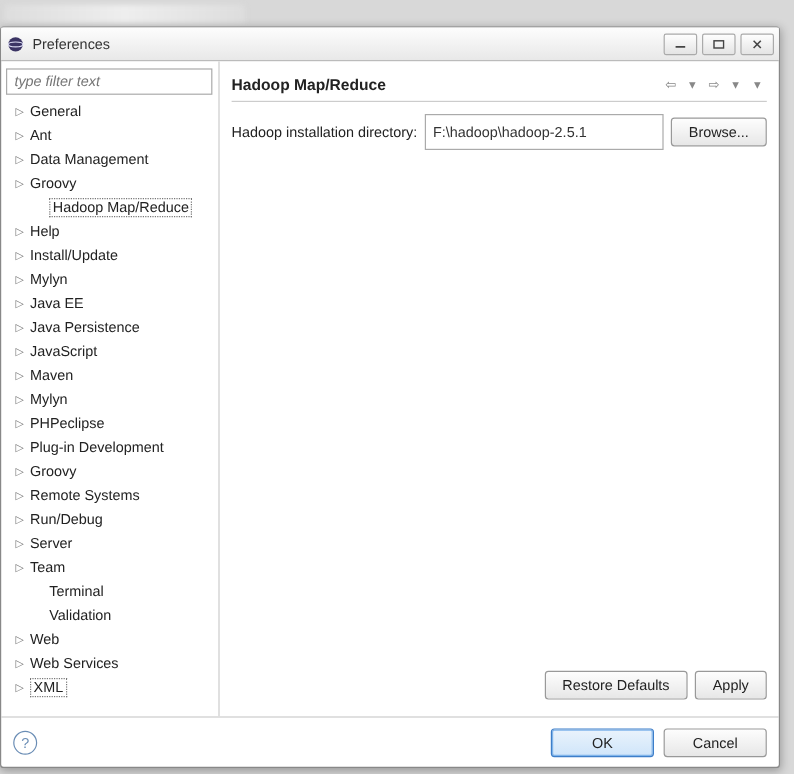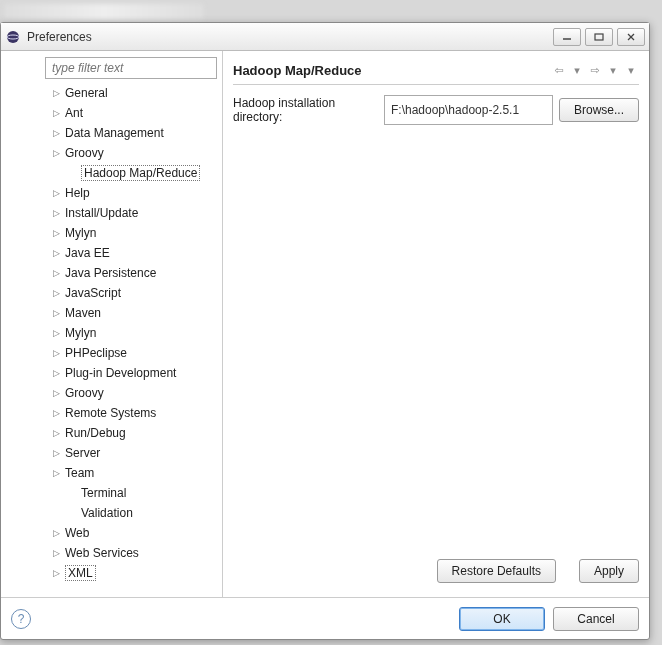--- a/index.html
+++ b/index.html
@@ -53,21 +53,20 @@
   align-items: center;
   justify-content: center;
   font-size: 10px;
   color: #444;
   cursor: pointer;
 }
 .content {
   flex: 1;
   display: flex;
   overflow: hidden;
-  padding-left: 40px;
 }
 .sidebar {
   width: 182px;
   border-right: 1px solid #ccc;
   display: flex;
   flex-direction: column;
   padding: 6px 4px;
 }
 .filter-input {
   width: 172px;
@@ -142,21 +141,21 @@
   background: linear-gradient(#fdfdfd, #e7e7e7);
   border-radius: 3px;
   font-size: 12px;
   color: #222;
   cursor: pointer;
 }
 .main-spacer { flex: 1; }
 .btn-row {
   display: flex;
   justify-content: flex-end;
-  gap: 23px;
+  gap: 6px;
   padding: 6px 0;
   border-top: 1px solid transparent;
 }
 .footer {
   height: 42px;
   border-top: 1px solid #ccc;
   display: flex;
   align-items: center;
   padding: 0 10px;
 }

